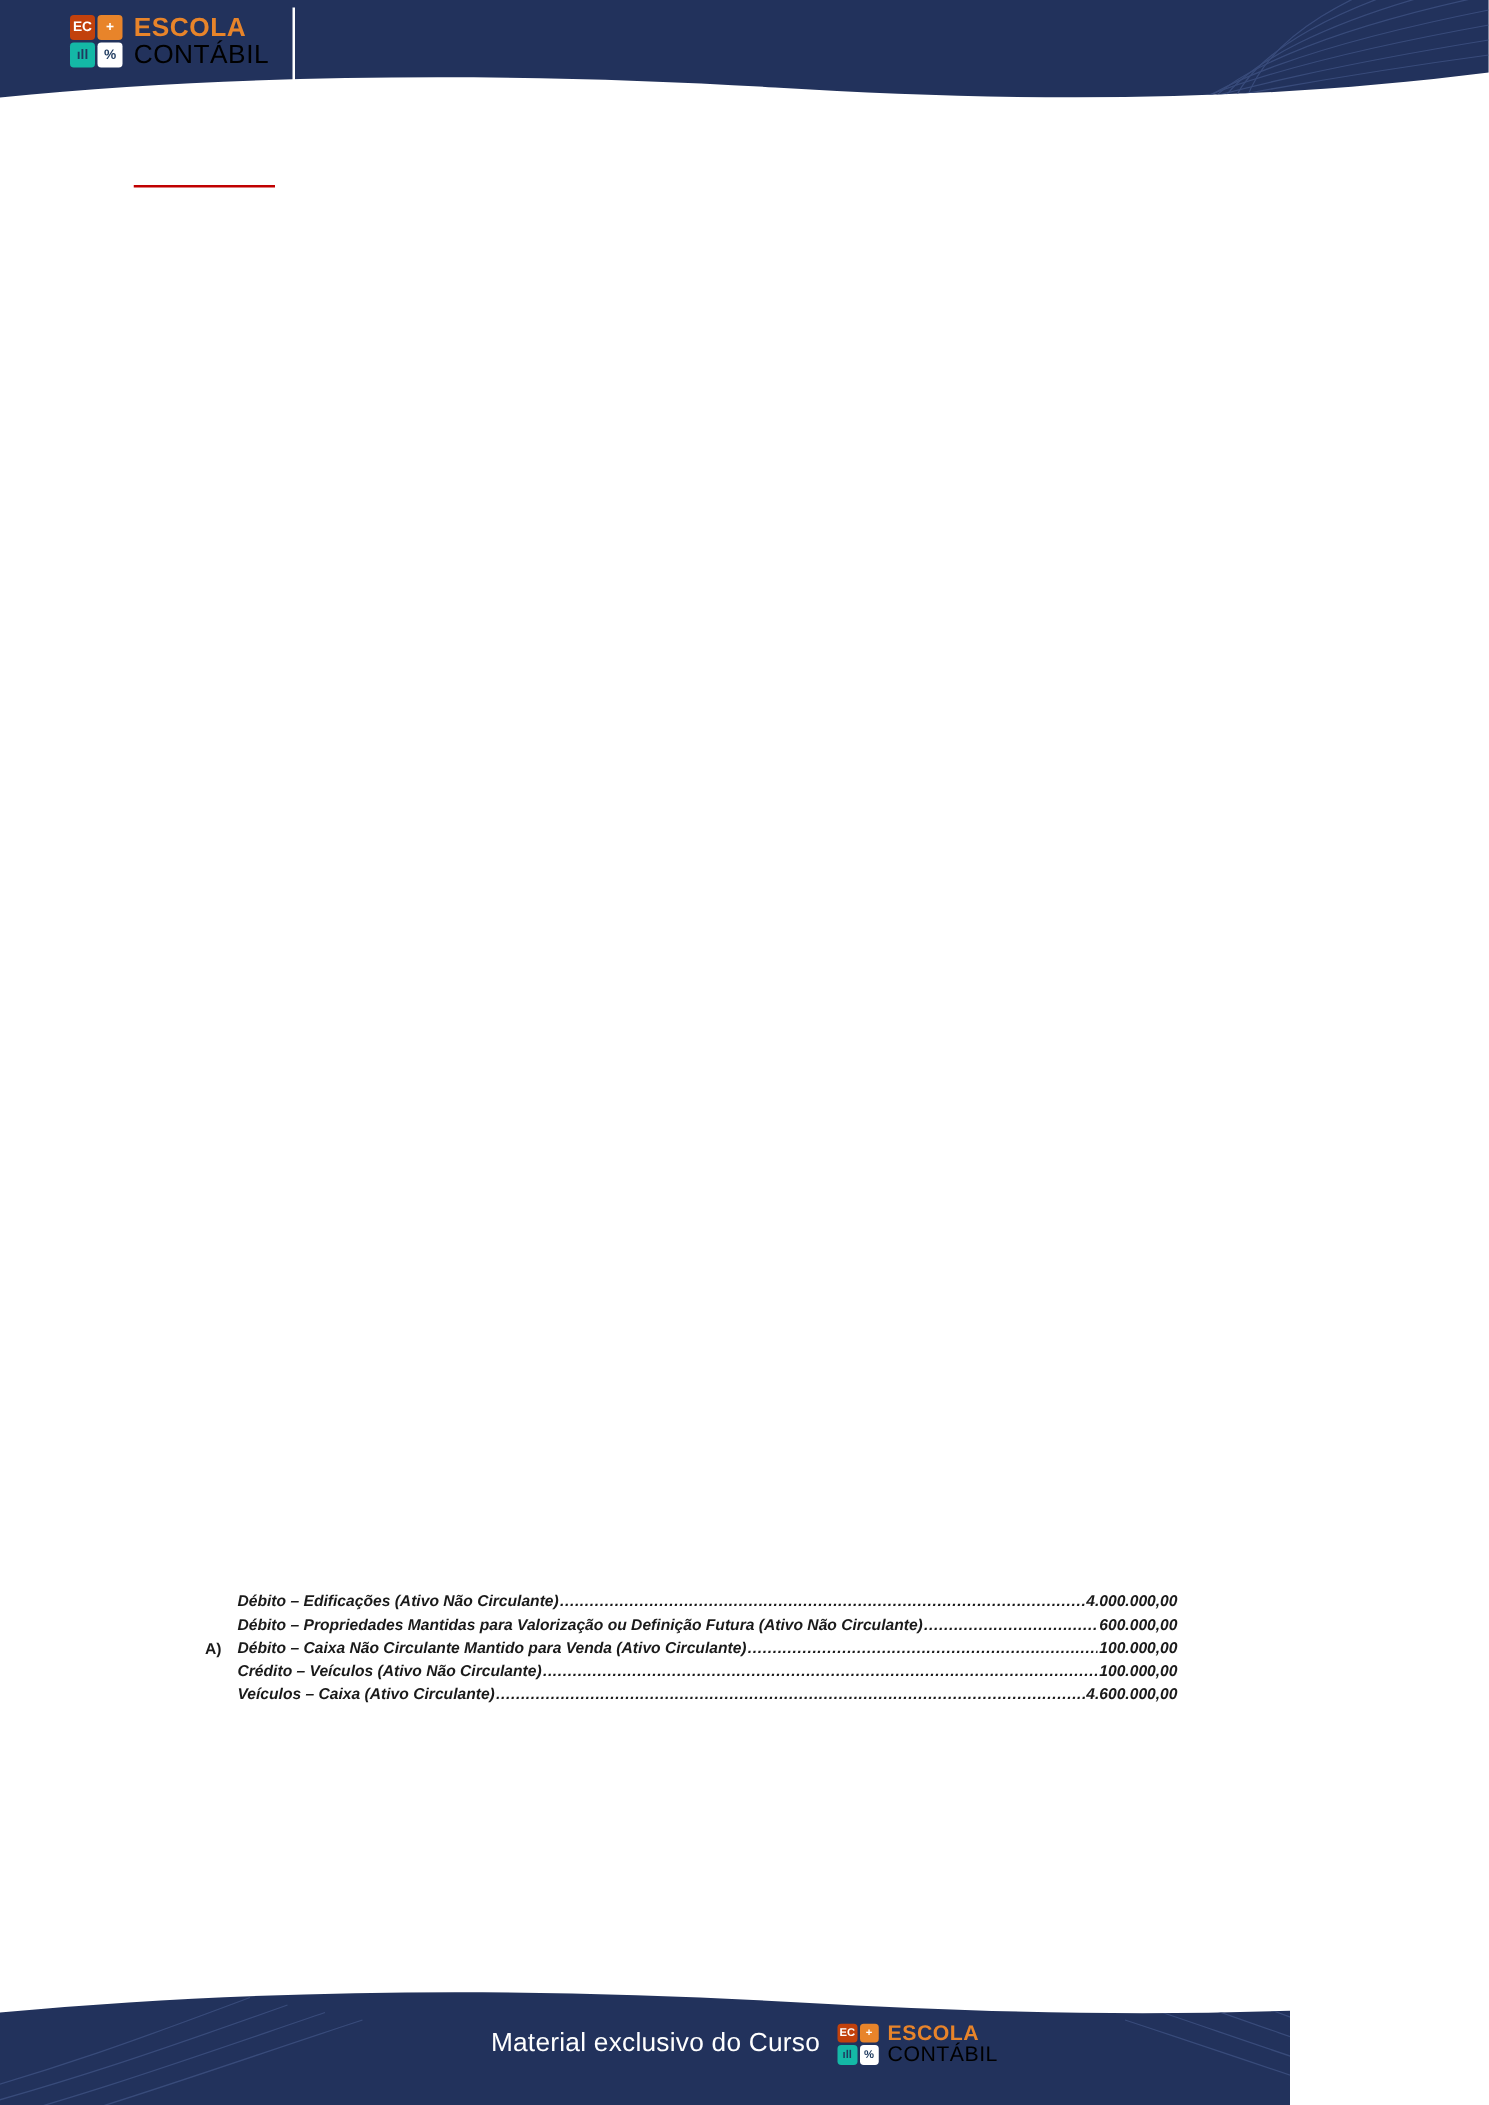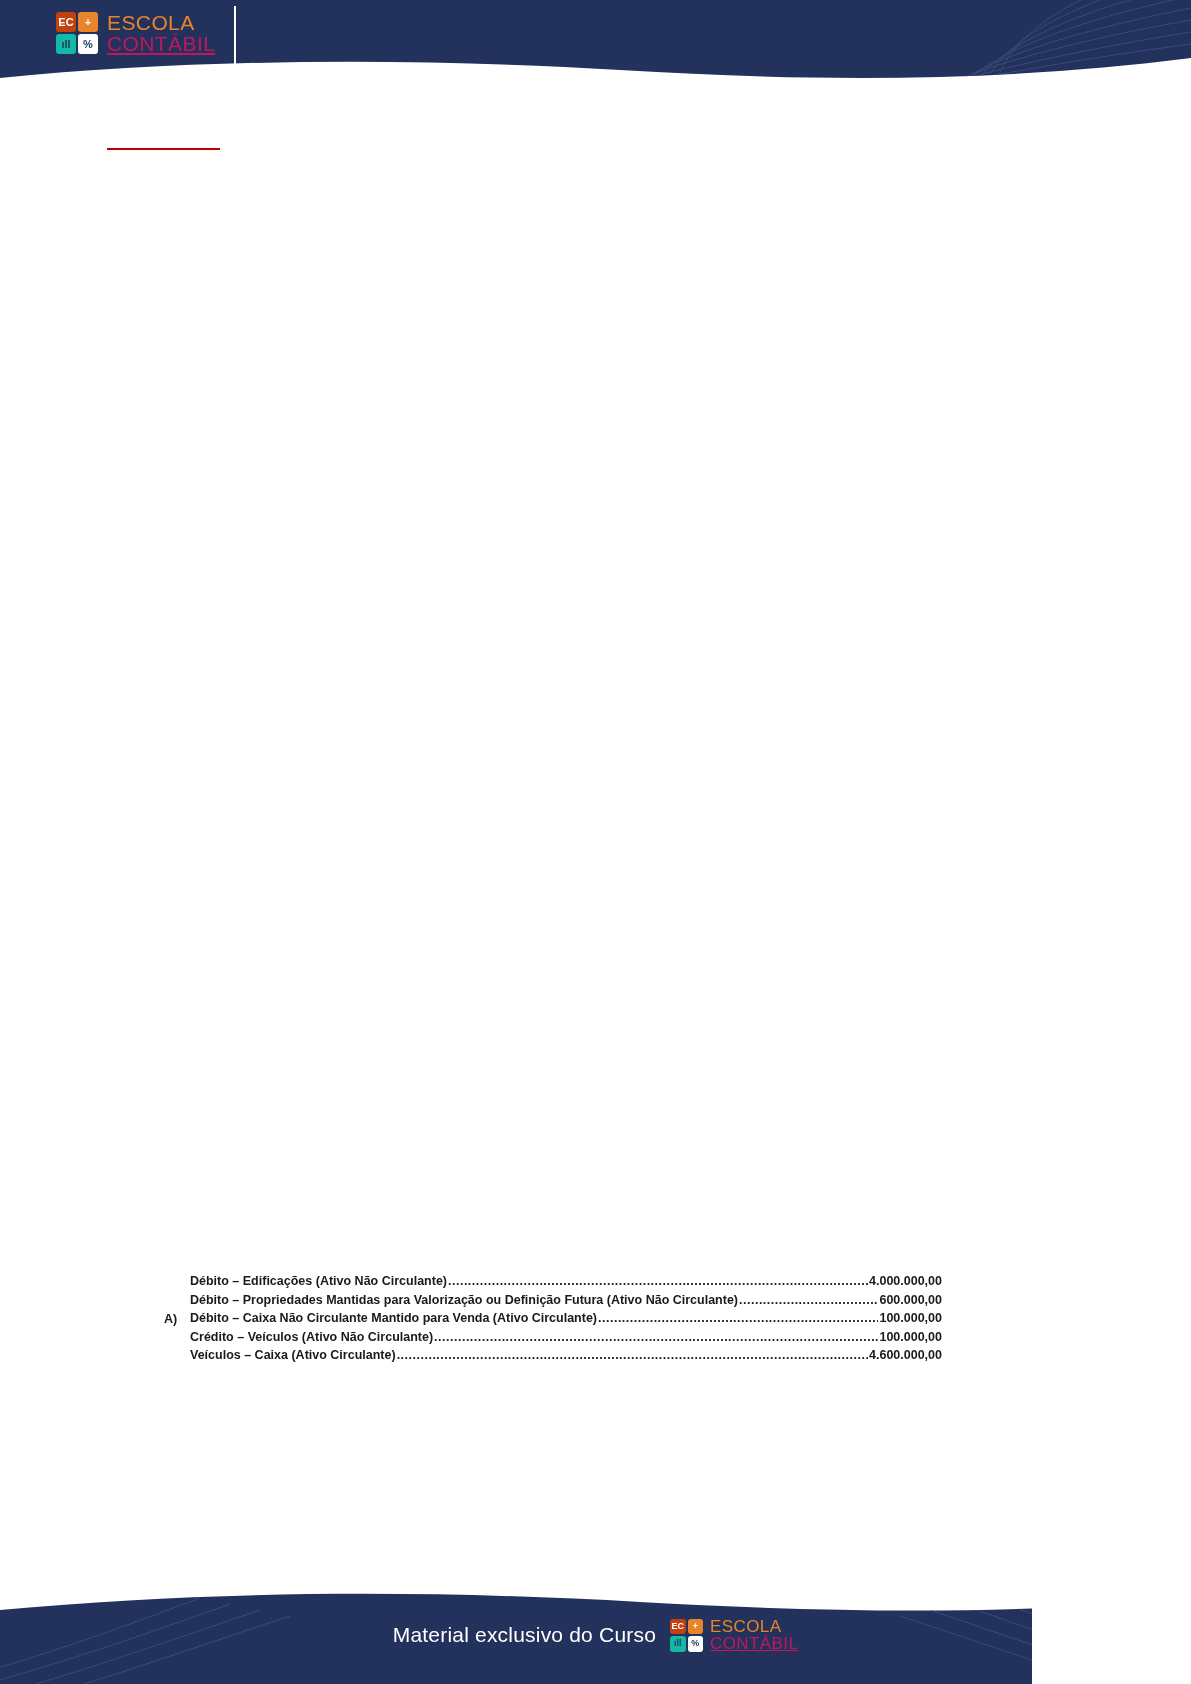--- a/index.html
+++ b/index.html
@@ -63,29 +63,28 @@
   .lc-3 { background: #14b8a6; color: #1e3a5f; }
   .lc-4 { background: #ffffff; color: #1e3a5f; }
   .logo-text {
     display: flex;
     flex-direction: column;
     line-height: 1.0;
   }
   .logo-escola {
     color: #e8842a;
     font-size: 21px;
-    font-weight: normal;
+    font-weight: bold;
     letter-spacing: 0.4px;
   }
   .logo-contabil {
-    color: #be185d;
+    color: #000000;
     font-size: 21px;
     font-weight: normal;
     letter-spacing: 0.4px;
-    text-decoration: underline;
   }
   .header-divider {
     position: absolute;
     left: 234px;
     top: 6px;
     width: 2px;
     height: 62px;
     background: #ffffff;
     z-index: 5;
   }
@@ -121,20 +120,21 @@
   }
   .answer-lines {
     margin-left: 26px;
   }
   .ans-line {
     display: flex;
     align-items: baseline;
     width: 752px;
     line-height: 1.48;
     white-space: nowrap;
+    font-style: italic;
   }
   .ans-text {
     flex: 0 0 auto;
   }
   .ans-dots {
     flex: 1 1 auto;
     overflow: hidden;
     white-space: nowrap;
     font-weight: bold;
     letter-spacing: 0.5px;

